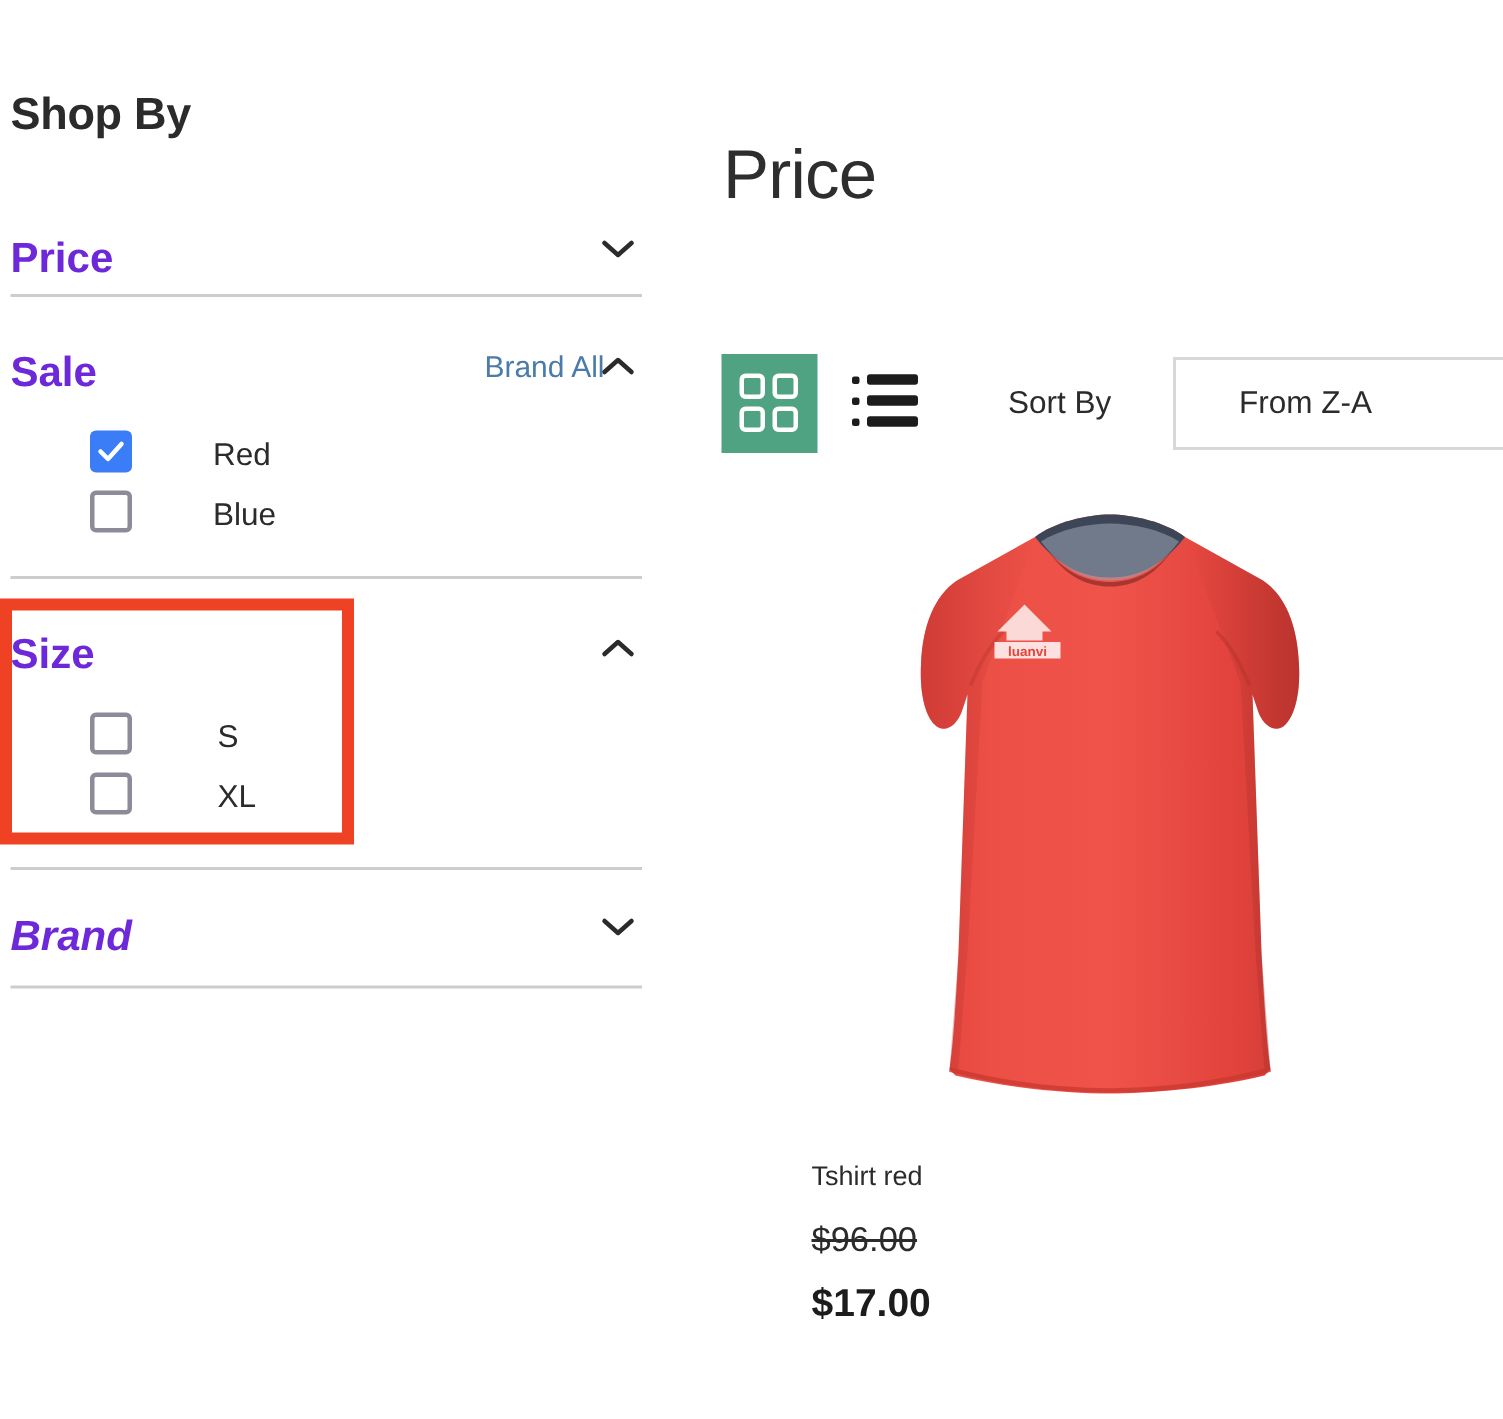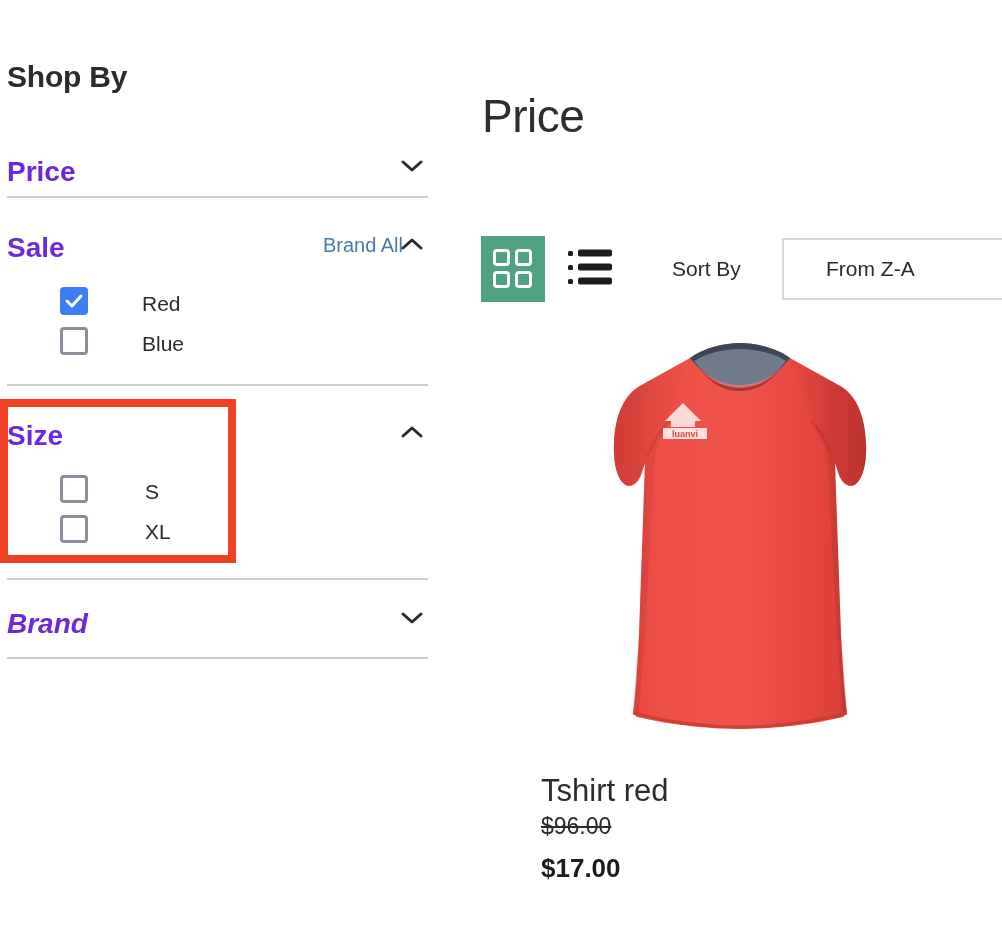--- a/index.html
+++ b/index.html
@@ -193,21 +193,21 @@
   .product-image {
     position: absolute;
     left: 145px; top: 335px;
     width: 290px; height: 400px;
   }
   .product-image svg { display: block; width: 290px; height: 400px; }
 
   .product-name {
     position: absolute;
     left: 91px; top: 775px;
-    font-size: 31px;
+    font-size: 18px;
     color: #2b2b2b;
     line-height: 1;
   }
   .old-price {
     position: absolute;
     left: 91px; top: 815px;
     font-size: 23px;
     color: #2b2b2b;
     text-decoration: line-through;
     line-height: 1;

